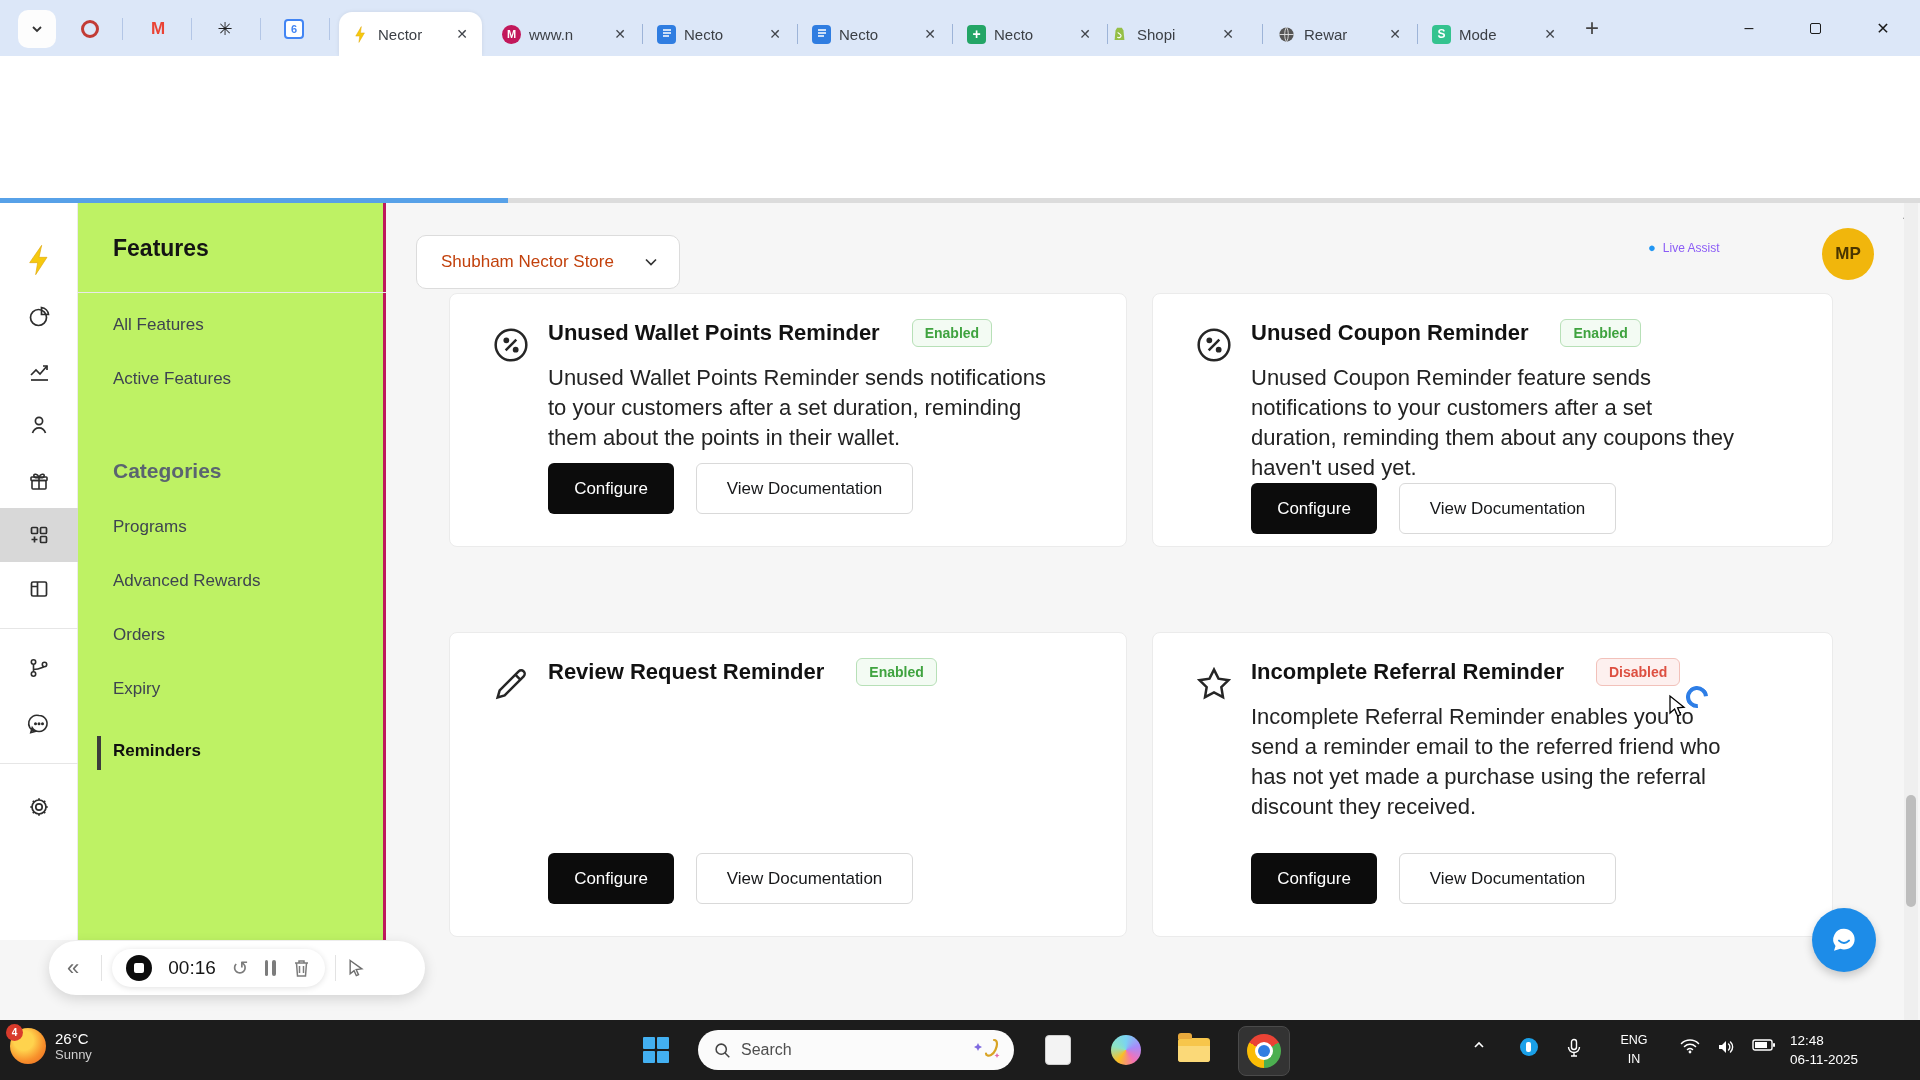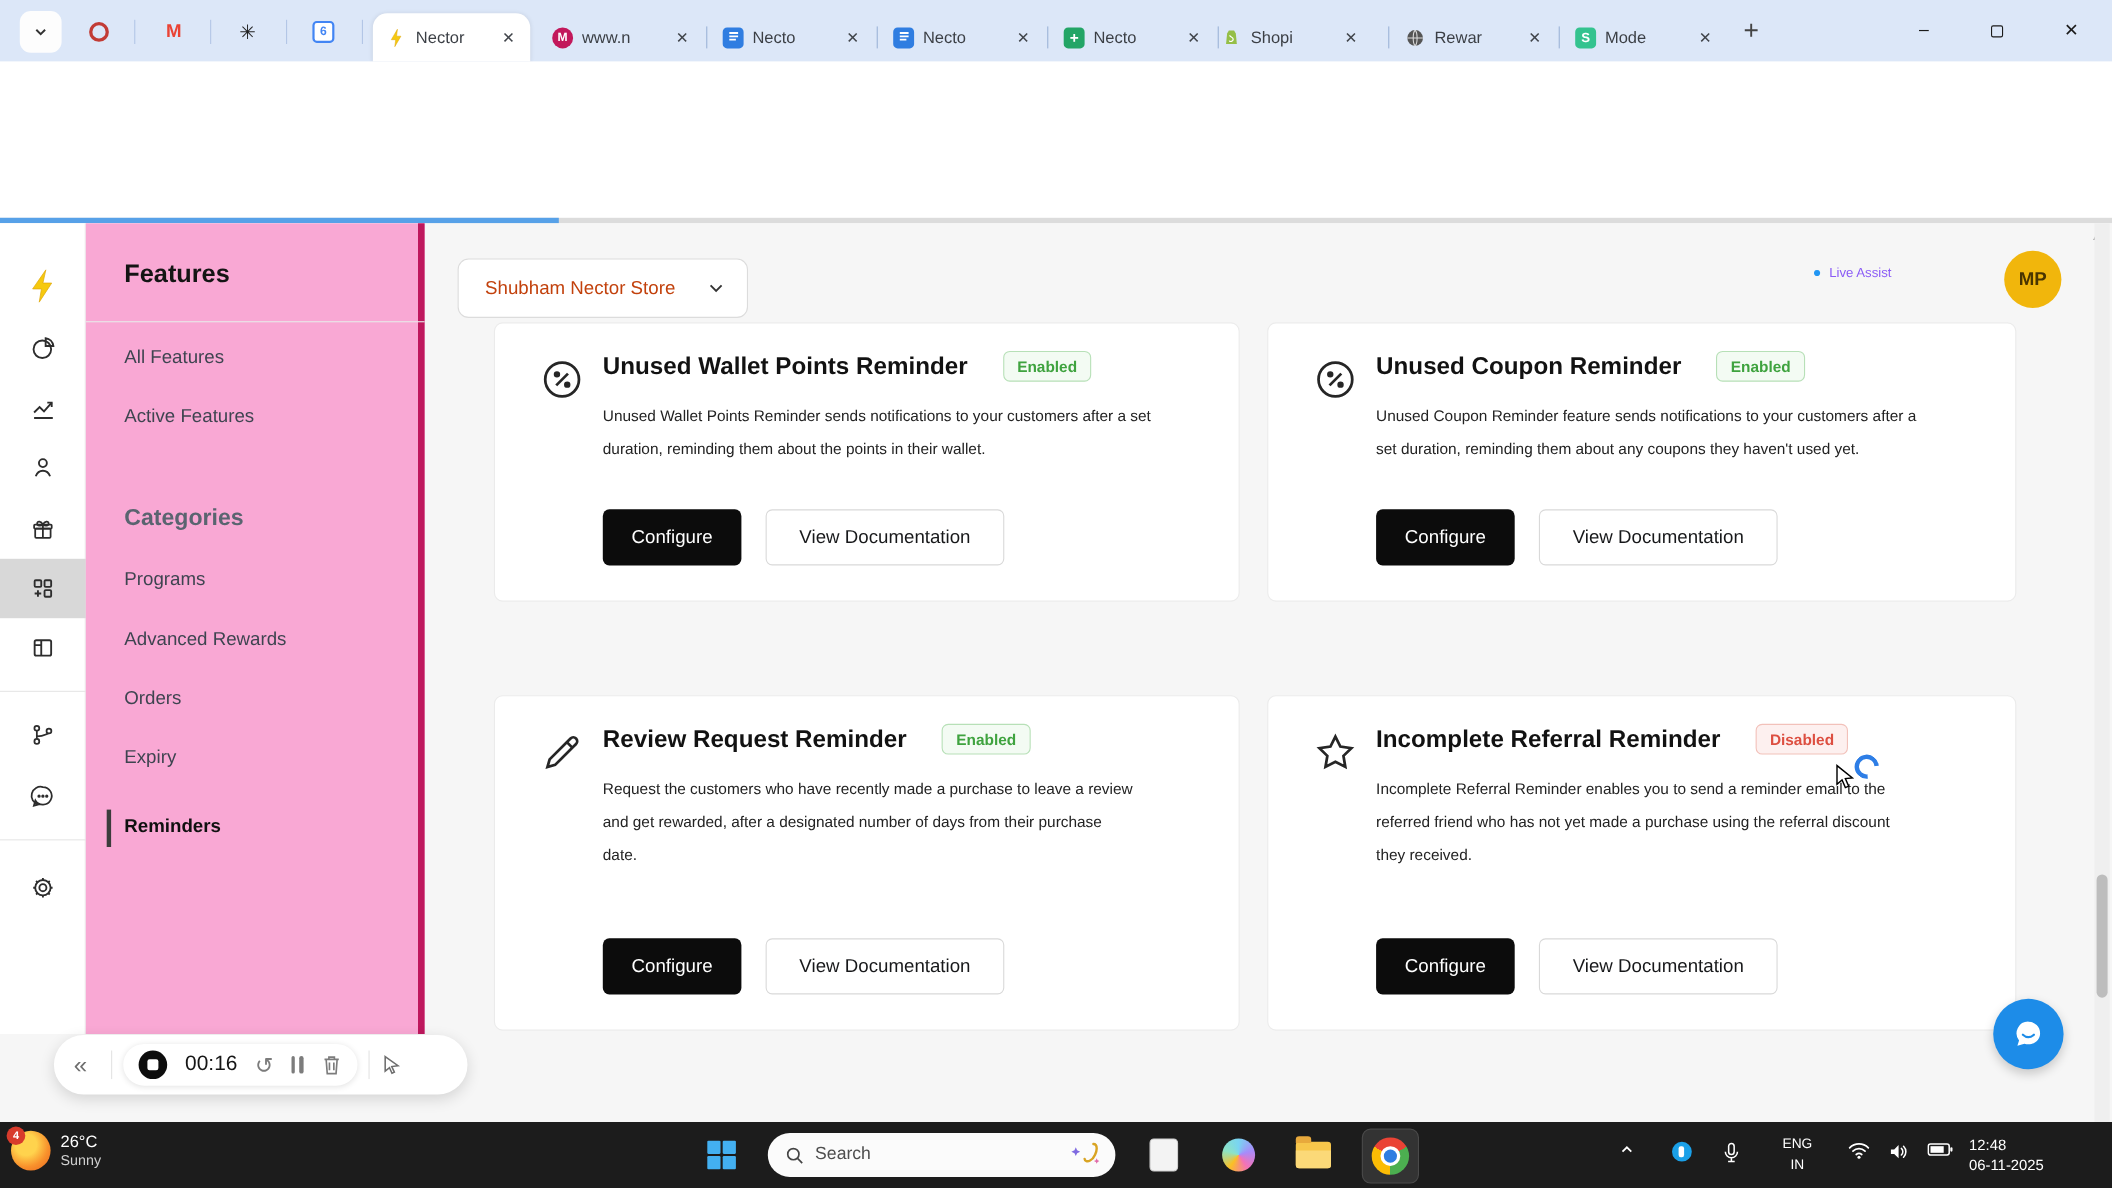--- a/index.html
+++ b/index.html
@@ -39,21 +39,21 @@
   .banner-close { position:absolute; left:1864px; top:148px; font-size:19px; color:#3a3a3a; }
   .progress-track { position:absolute; left:0; top:198px; width:1920px; height:5px; background:#dcdcdc; }
   .progress-fill { position:absolute; left:0; top:0; width:508px; height:5px; background:#57a1e8; }
 
   
   .app-bg { position:absolute; left:0; top:203px; width:1920px; height:817px; background:#f6f6f6; }
   .rail { position:absolute; left:0; top:203px; width:78px; height:737px; background:#fff; border-right:1px solid #ececec; }
   .rail-ico { position:absolute; left:0; width:78px; height:44px; display:flex; align-items:center; justify-content:center; color:#2d2d2d; }
   .rail-active { position:absolute; left:0; top:305px; width:78px; height:54px; background:#d8d8d8; }
   .rail-div { position:absolute; left:0; width:78px; height:1px; background:#e6e6e6; }
-  .sidebar { position:absolute; left:78px; top:203px; width:308px; height:737px; background:#f9a8d4; border-right:6px solid #be185d; }
+  .sidebar { position:absolute; left:78px; top:203px; width:308px; height:737px; background:#bef264; border-right:3px solid #be185d; }
   .sb-title { position:absolute; left:35px; font-size:23px; font-weight:bold; color:#141414; }
   .sb-divider { position:absolute; left:0; top:89px; width:308px; height:1px; background:#e9e9e9; }
   .sb-item { position:absolute; left:35px; font-size:17px; color:#3e4450; }
   .sb-section { position:absolute; left:35px; font-size:21px; font-weight:bold; color:#5a6470; }
   .sb-item.current { font-weight:bold; color:#101010; }
   .sb-active-bar { position:absolute; left:19px; top:533px; width:4px; height:34px; background:#3c3c3c; }
 
   
   .store-select { position:absolute; left:416px; top:235px; width:264px; height:54px; background:#fff; border:1px solid #dcdcdc; border-radius:10px; display:flex; align-items:center; padding:0 20px 0 24px; }
   .store-select span.lbl { font-size:17px; color:#c2410c; flex:1; }
@@ -65,21 +65,21 @@
 
   
   .card { position:absolute; background:#fff; border:1px solid #ebebeb; border-radius:8px; display:flex; padding:25px 30px 32px 41px; gap:17px; }
   .card-icon { width:40px; height:40px; flex:none; color:#262626; margin-top:6px; }
   .card-body { display:flex; flex-direction:column; flex:1; }
   .card-titlerow { display:flex; align-items:center; gap:32px; }
   .card-title { font-size:22px; font-weight:bold; color:#121212; }
   .badge { font-size:14px; font-weight:bold; padding:5px 12px; border-radius:6px; }
   .badge-enabled { color:#3fa33f; background:#f3fbf3; border:1px solid #b7e0b7; }
   .badge-disabled { color:#dd4f41; background:#fdf0ef; border:1px solid #f2c1ba; }
-  .card-desc { margin-top:16px; font-size:14px; line-height:30px; color:#232323; }
+  .card-desc { margin-top:16px; font-size:22px; line-height:30px; color:#232323; }
   .card-btnrow { margin-top:auto; display:flex; gap:22px; }
   .btn-configure { width:126px; height:51px; background:#0c0c0c; color:#fff; font-size:17px; border-radius:6px; display:flex; align-items:center; justify-content:center; }
   .btn-docs { width:217px; height:51px; background:#fff; color:#17181a; font-size:17px; border:1px solid #d9d9d9; border-radius:6px; display:flex; align-items:center; justify-content:center; }
 
   
   .busy-spinner { position:absolute; left:1686px; top:686px; width:22px; height:22px; border-radius:50%; border:4px solid #2e7ee6; border-right-color:transparent; transform:rotate(40deg); }
   .cursor-arrow { position:absolute; left:1666px; top:694px; }
 
   
   .recorder { position:absolute; left:49px; top:941px; width:376px; height:54px; background:#fff; border-radius:27px; box-shadow:0 4px 14px rgba(0,0,0,.14); display:flex; align-items:center; padding:0 18px; }
@@ -411,21 +411,20 @@
 <div class="card" style="left:449px;top:632px;width:678px;height:305px;">
   <svg class="card-icon" viewBox="0 0 24 24" fill="none" stroke="#262626" stroke-width="1.5">
       <path d="M4 20l1.2-4.2L16.6 4.4a2.1 2.1 0 0 1 3 3L8.2 18.8 4 20z"></path>
       <path d="M14.6 6.4l3 3"></path>
     </svg>
   <div class="card-body">
     <div class="card-titlerow">
       <span class="card-title">Review Request Reminder</span>
       <span class="badge badge-enabled">Enabled</span>
     </div>
-    <div class="card-desc" style="max-width:482px;">Request the customers who have recently made a purchase to leave a review and get rewarded, after a designated number of days from their purchase date.</div>
     <div class="card-btnrow">
       <div class="btn-configure">Configure</div>
       <div class="btn-docs">View Documentation</div>
     </div>
   </div>
 </div>
 
 <div class="card" style="left:1152px;top:632px;width:681px;height:305px;">
   <svg class="card-icon" viewBox="0 0 24 24" fill="none" stroke="#262626" stroke-width="1.5">
       <path d="M12 3.4l2.7 5.4 6 .9-4.3 4.2 1 6-5.4-2.8-5.4 2.8 1-6L3.3 9.7l6-.9z"></path>

